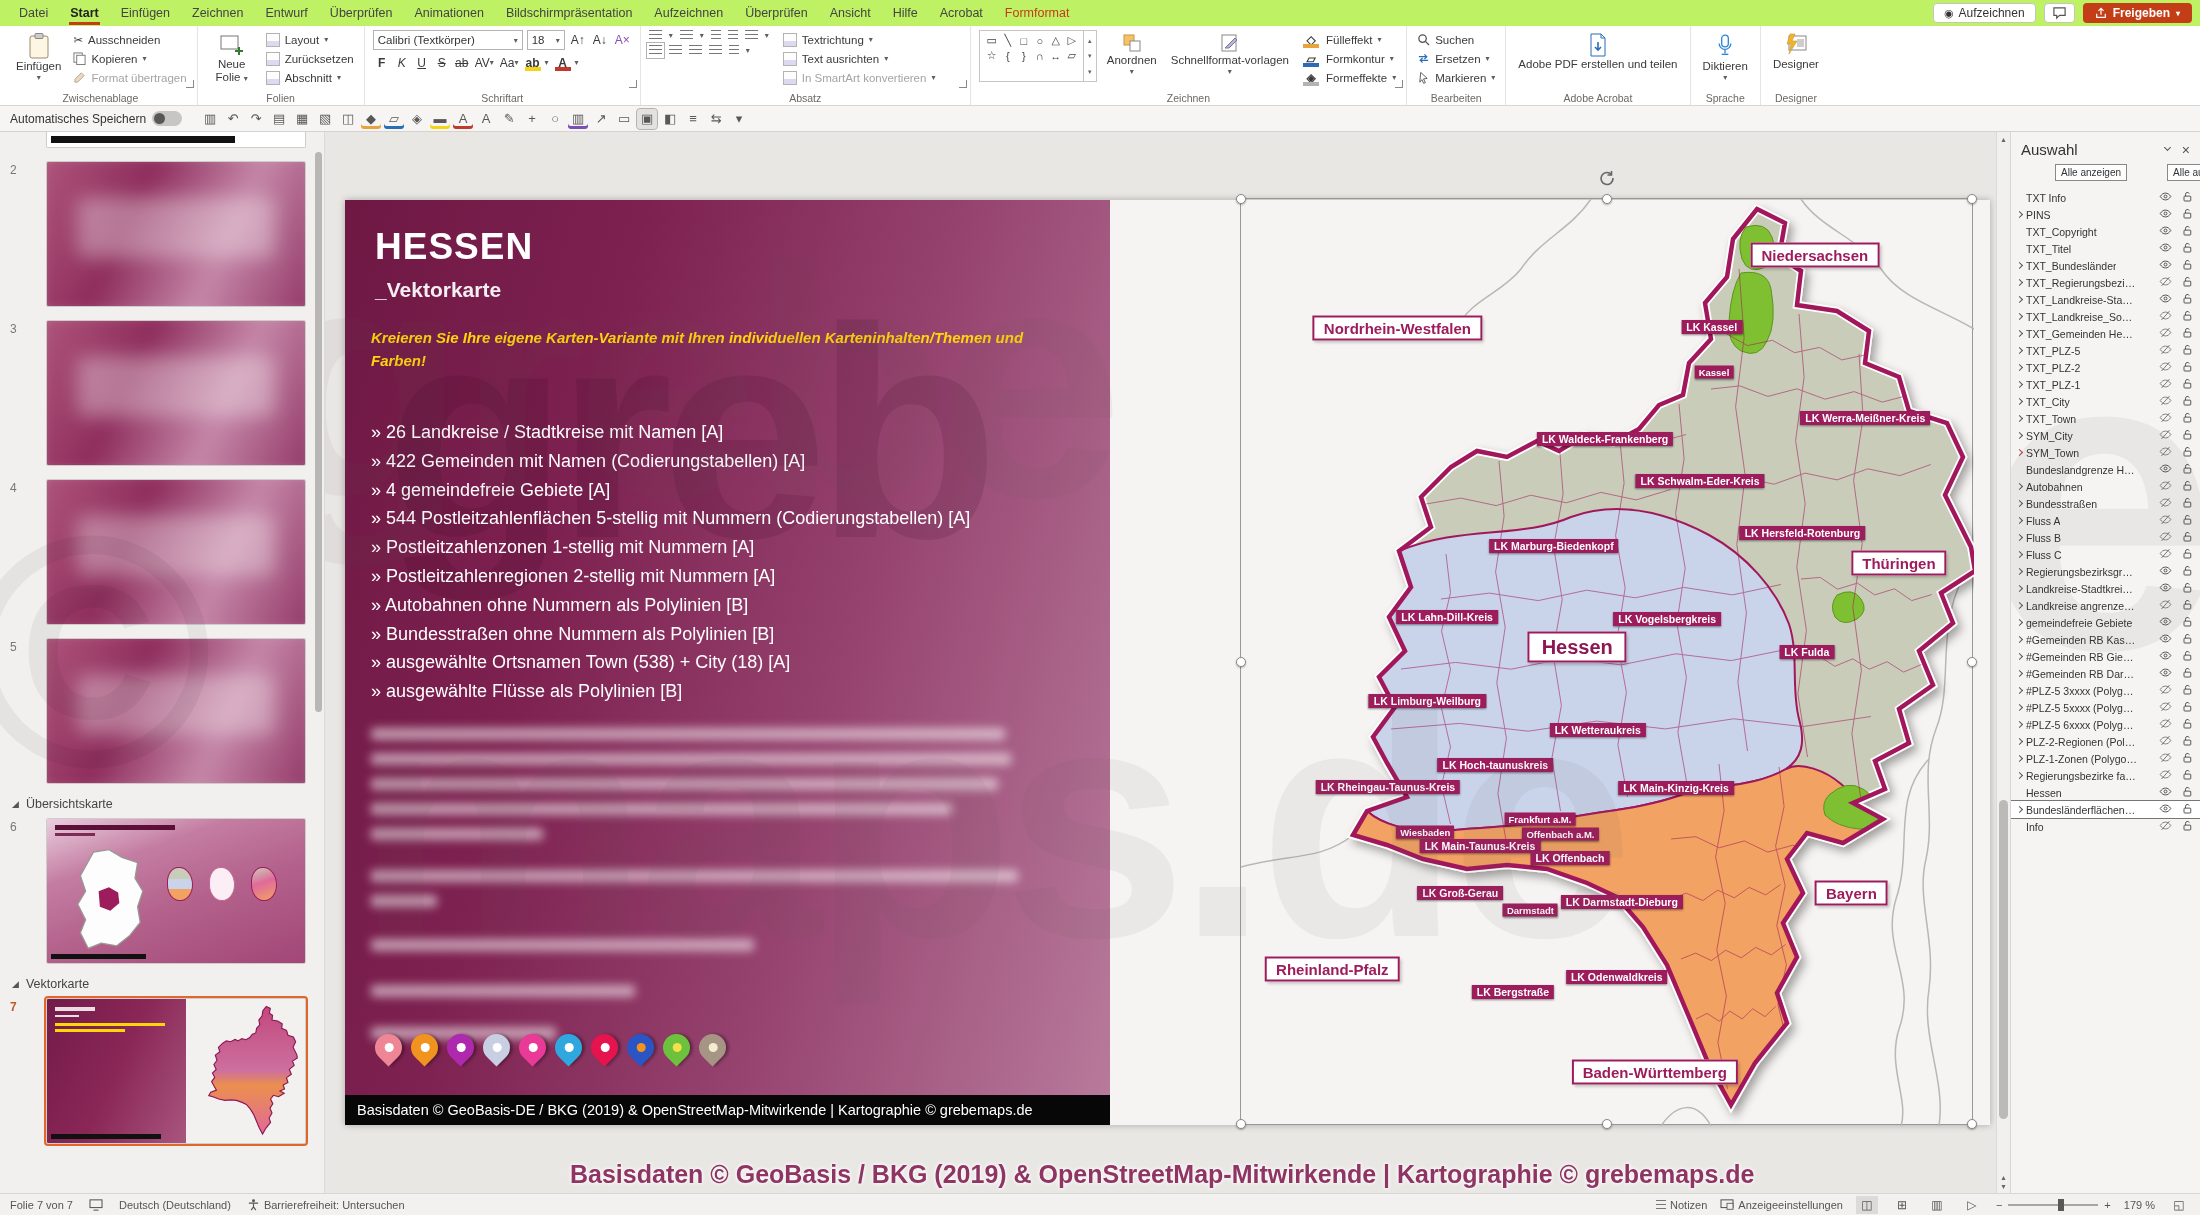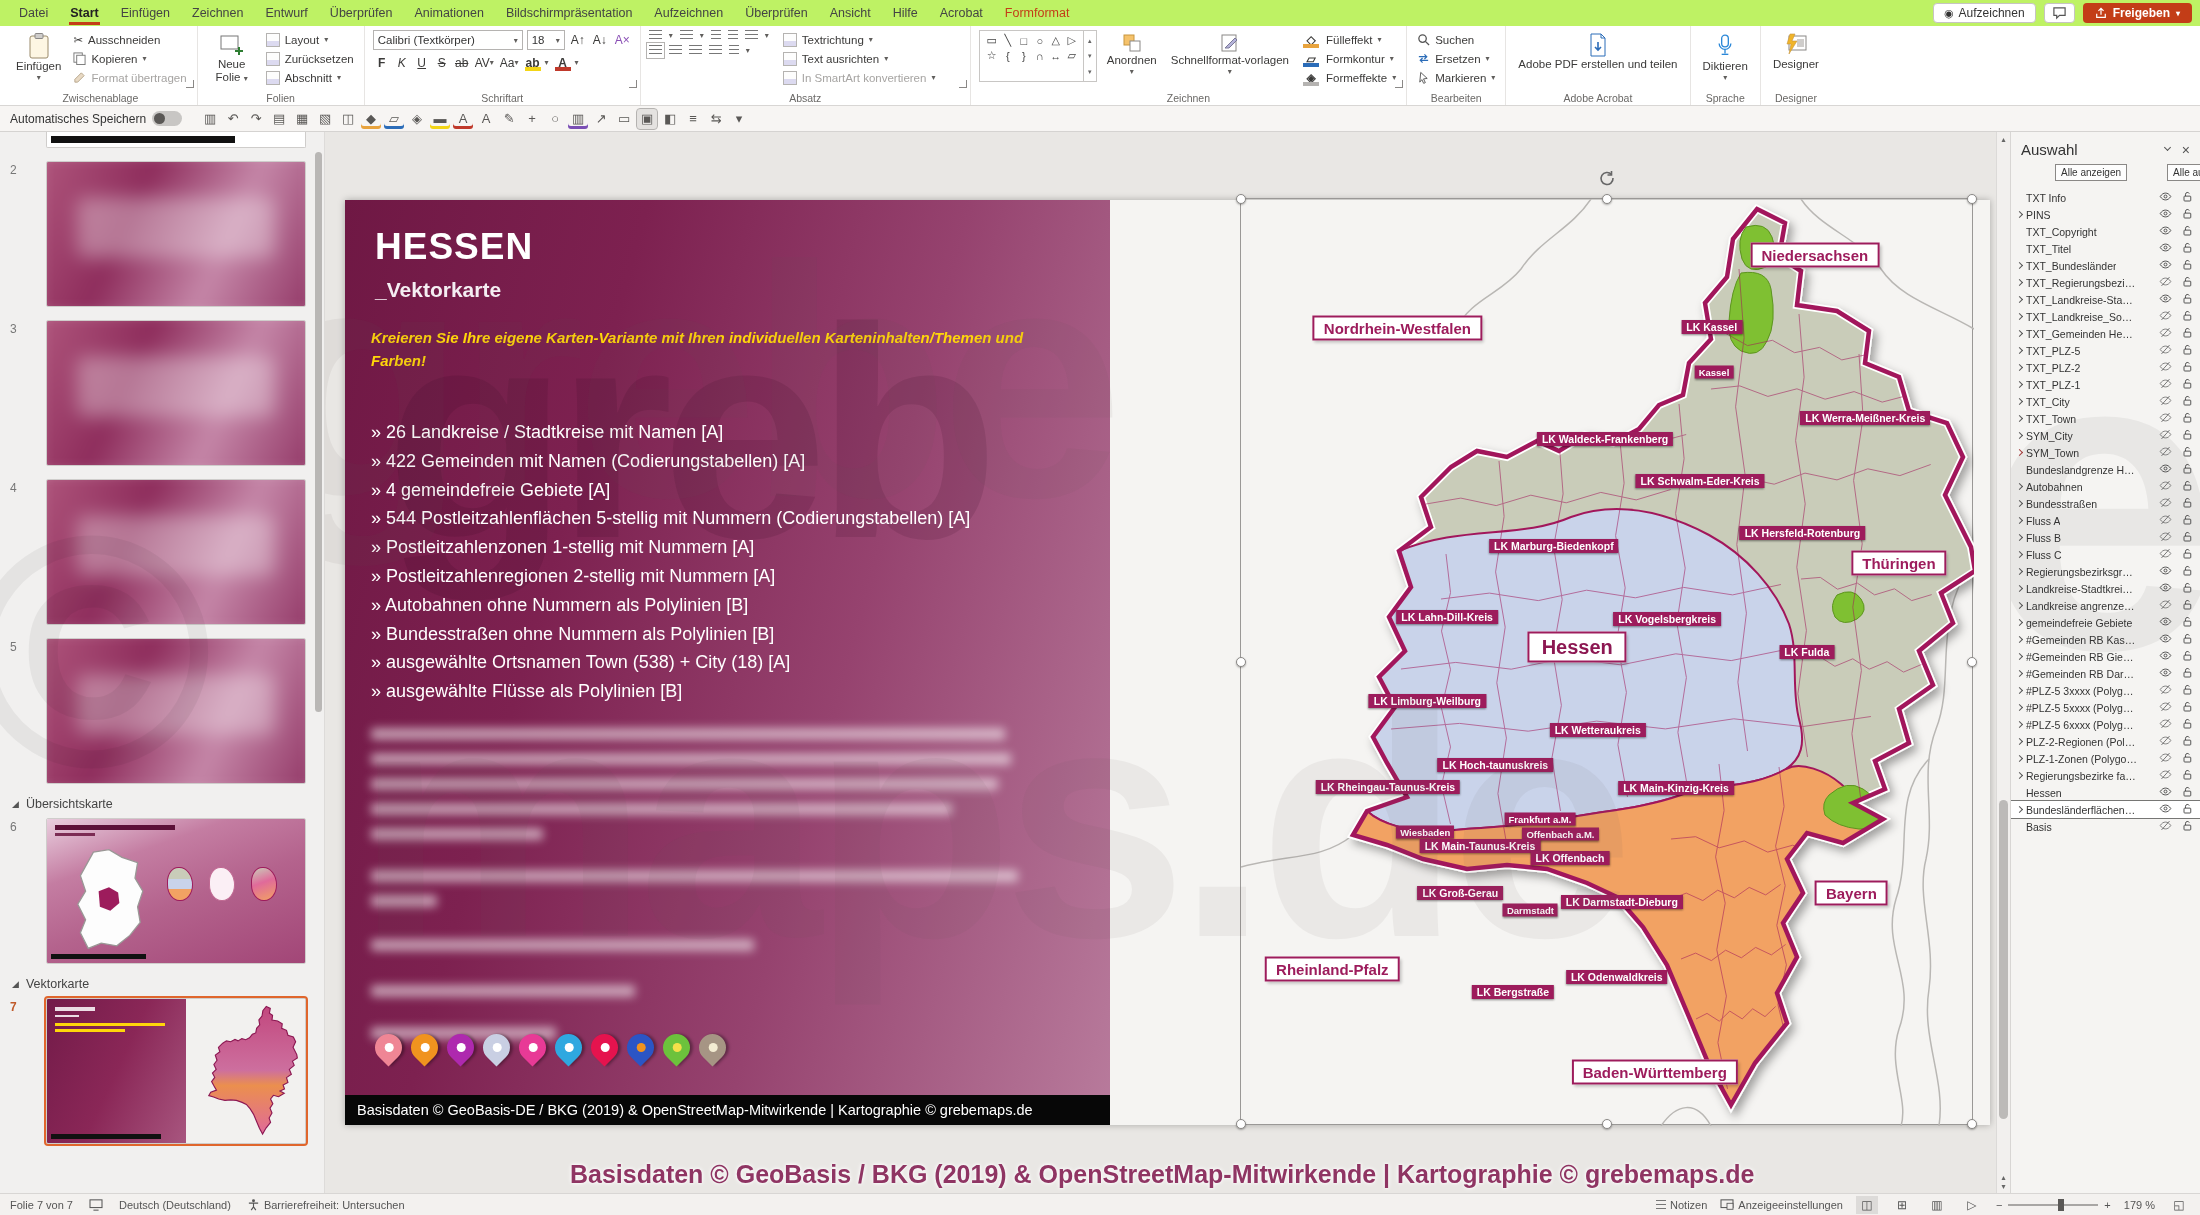--- a/index.html
+++ b/index.html
@@ -1228,21 +1228,21 @@
                 <path d="M1.5 8c2-3 4-4.2 6.5-4.2S12.5 5 14.5 8c-2 3-4 4.2-6.5 4.2S3.5 11 1.5 8z" fill="none" stroke="#444" stroke-width="1.1"></path>
                 <circle cx="8" cy="8" r="1.8" fill="none" stroke="#444" stroke-width="1.1"></circle>
               </svg></span>
             <span><svg width="12" height="13" viewBox="0 0 16 16">
                 <rect x="4" y="7.5" width="9" height="6.5" rx="1" fill="none" stroke="#444" stroke-width="1.2"></rect>
                 <path d="M6 7.5V5a2.6 2.6 0 0 1 5-.8" fill="none" stroke="#444" stroke-width="1.2"></path>
               </svg></span>
           </div>
           <div class="prow">
             <span class="pchev none"></span>
-            <span class="nm" title="Basis">Basis</span>
+            <span class="nm" title="Basis">Info</span>
             <span class="sp"></span>
             <span style="margin-right: 9px;"><svg width="13" height="13" viewBox="0 0 16 16">
                 <path d="M1.5 8c2-3 4-4.2 6.5-4.2S12.5 5 14.5 8c-2 3-4 4.2-6.5 4.2S3.5 11 1.5 8z" fill="none" stroke="#777" stroke-width="1.1"></path>
                 <line x1="3" y1="13.5" x2="13" y2="2.5" stroke="#777" stroke-width="1.2"></line>
               </svg></span>
             <span><svg width="12" height="13" viewBox="0 0 16 16">
                 <rect x="4" y="7.5" width="9" height="6.5" rx="1" fill="none" stroke="#444" stroke-width="1.2"></rect>
                 <path d="M6 7.5V5a2.6 2.6 0 0 1 5-.8" fill="none" stroke="#444" stroke-width="1.2"></path>
               </svg></span>
           </div>

